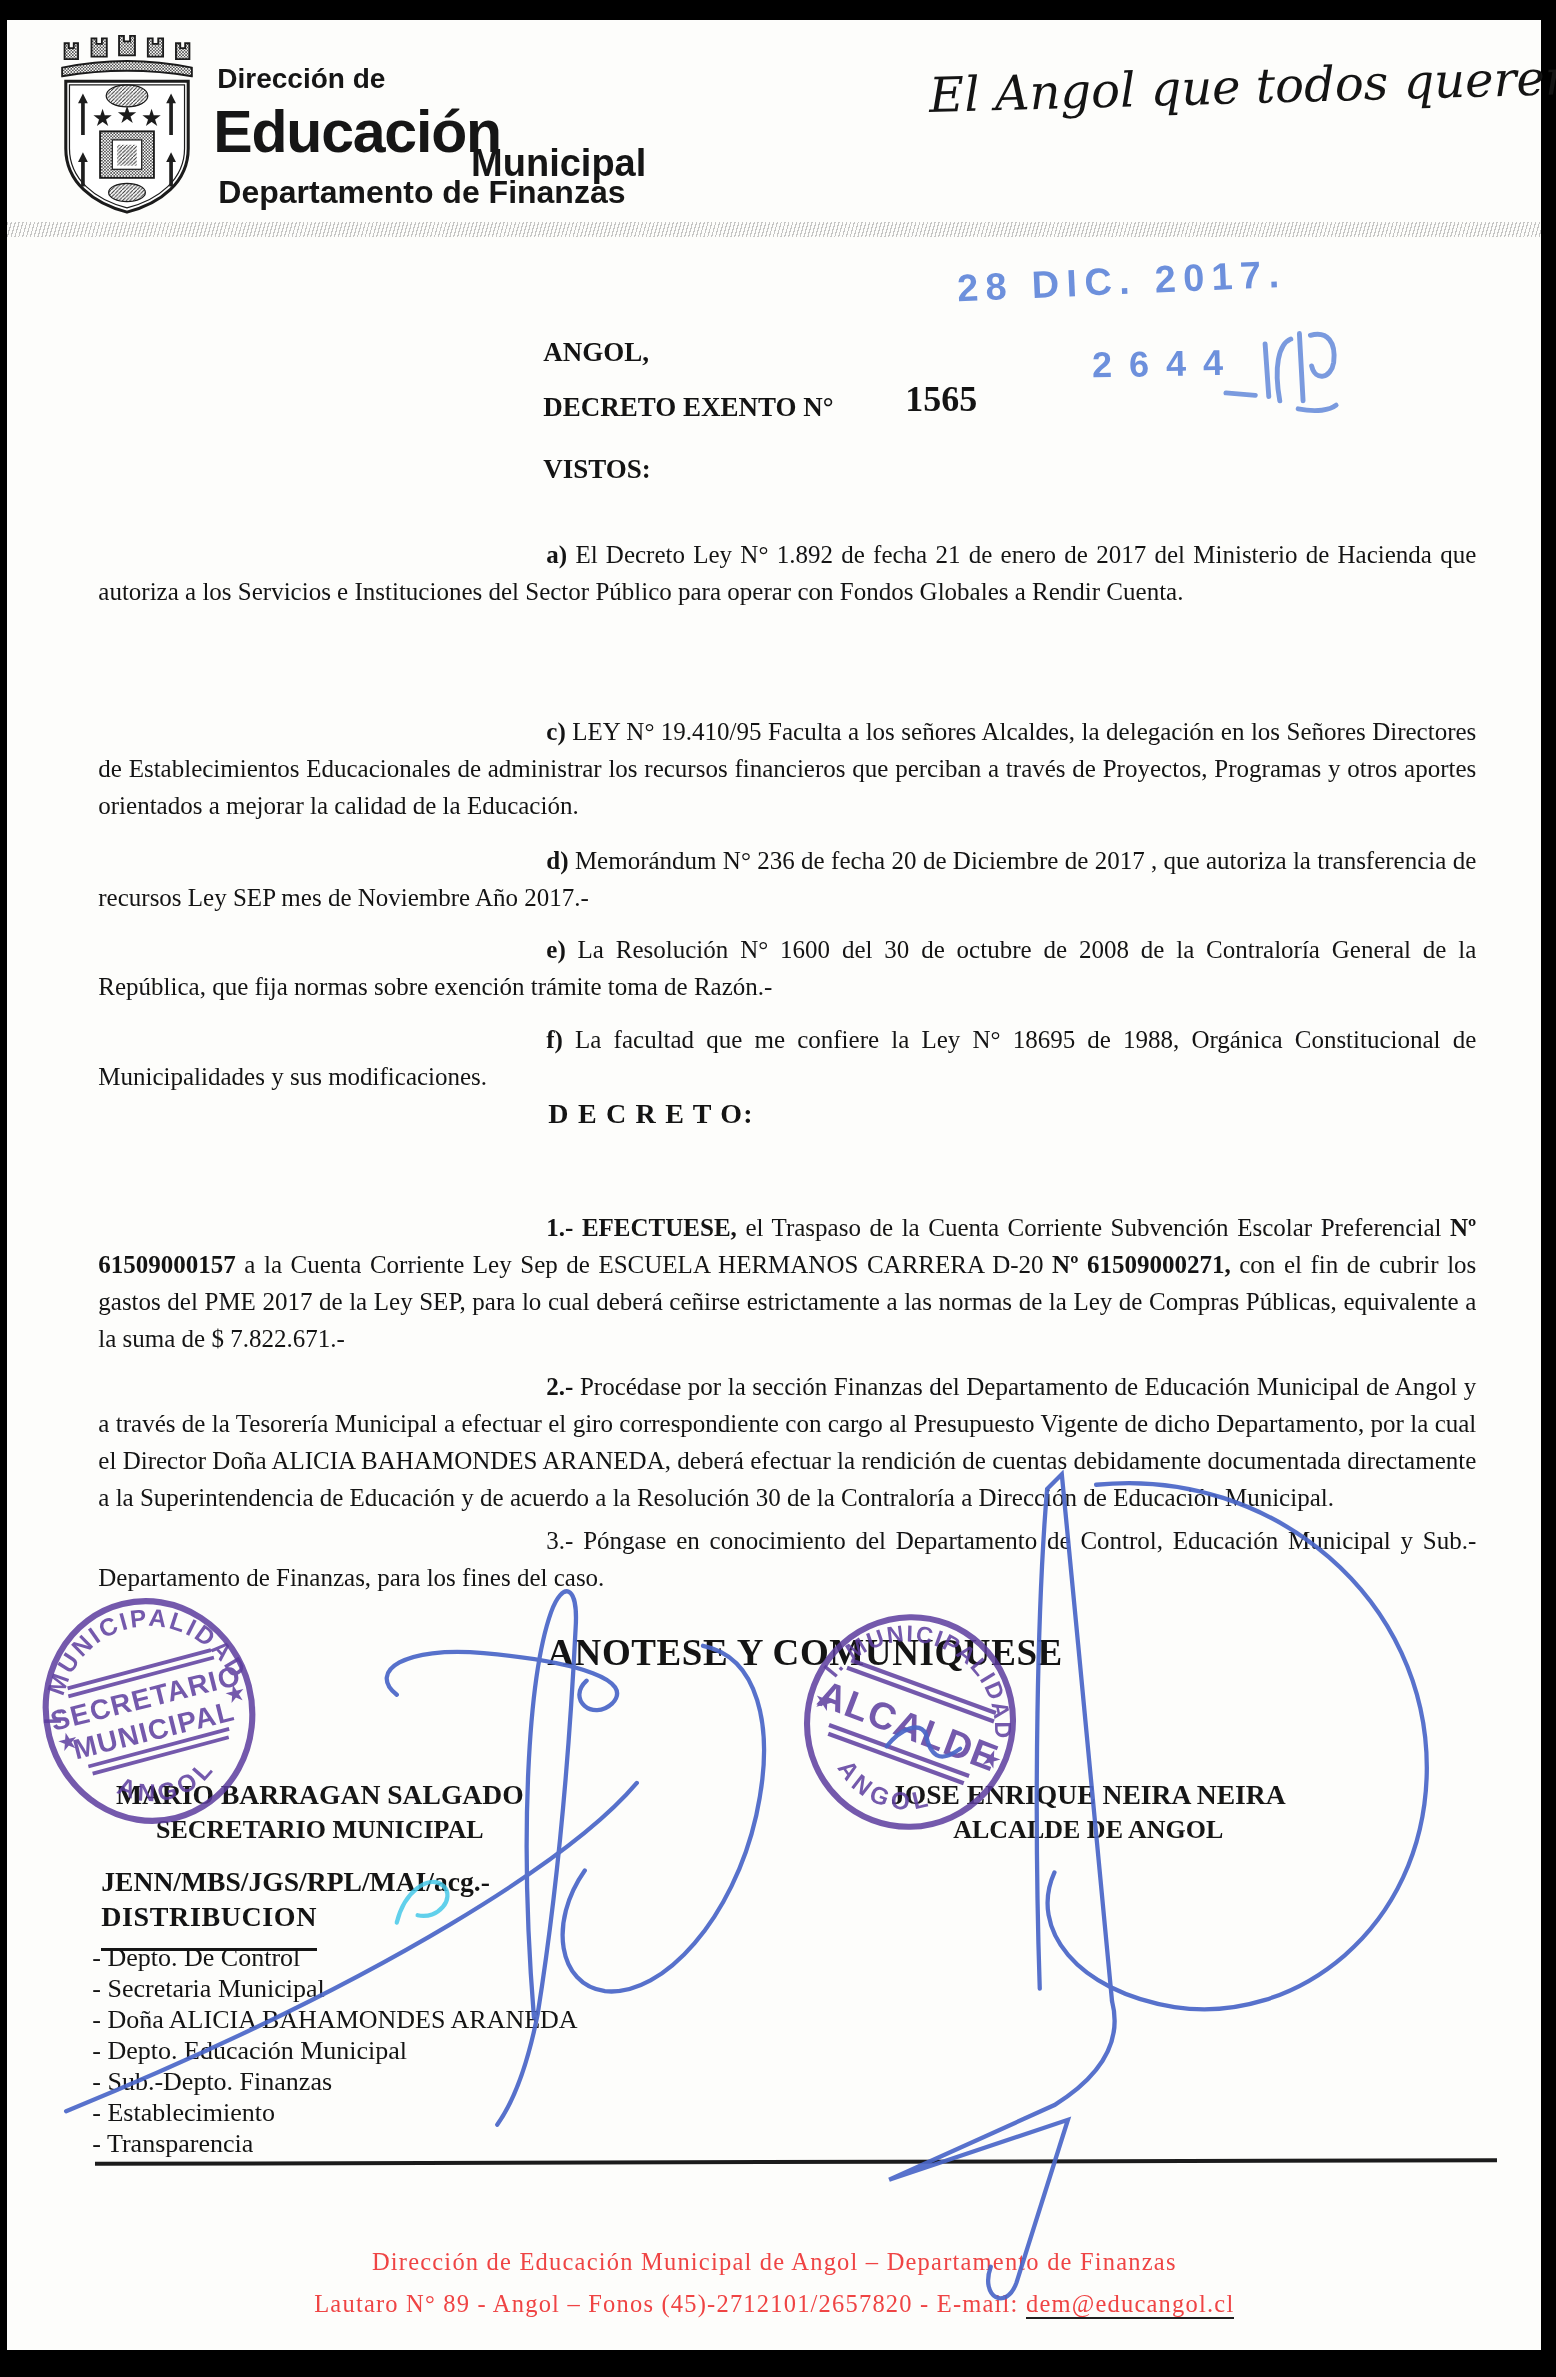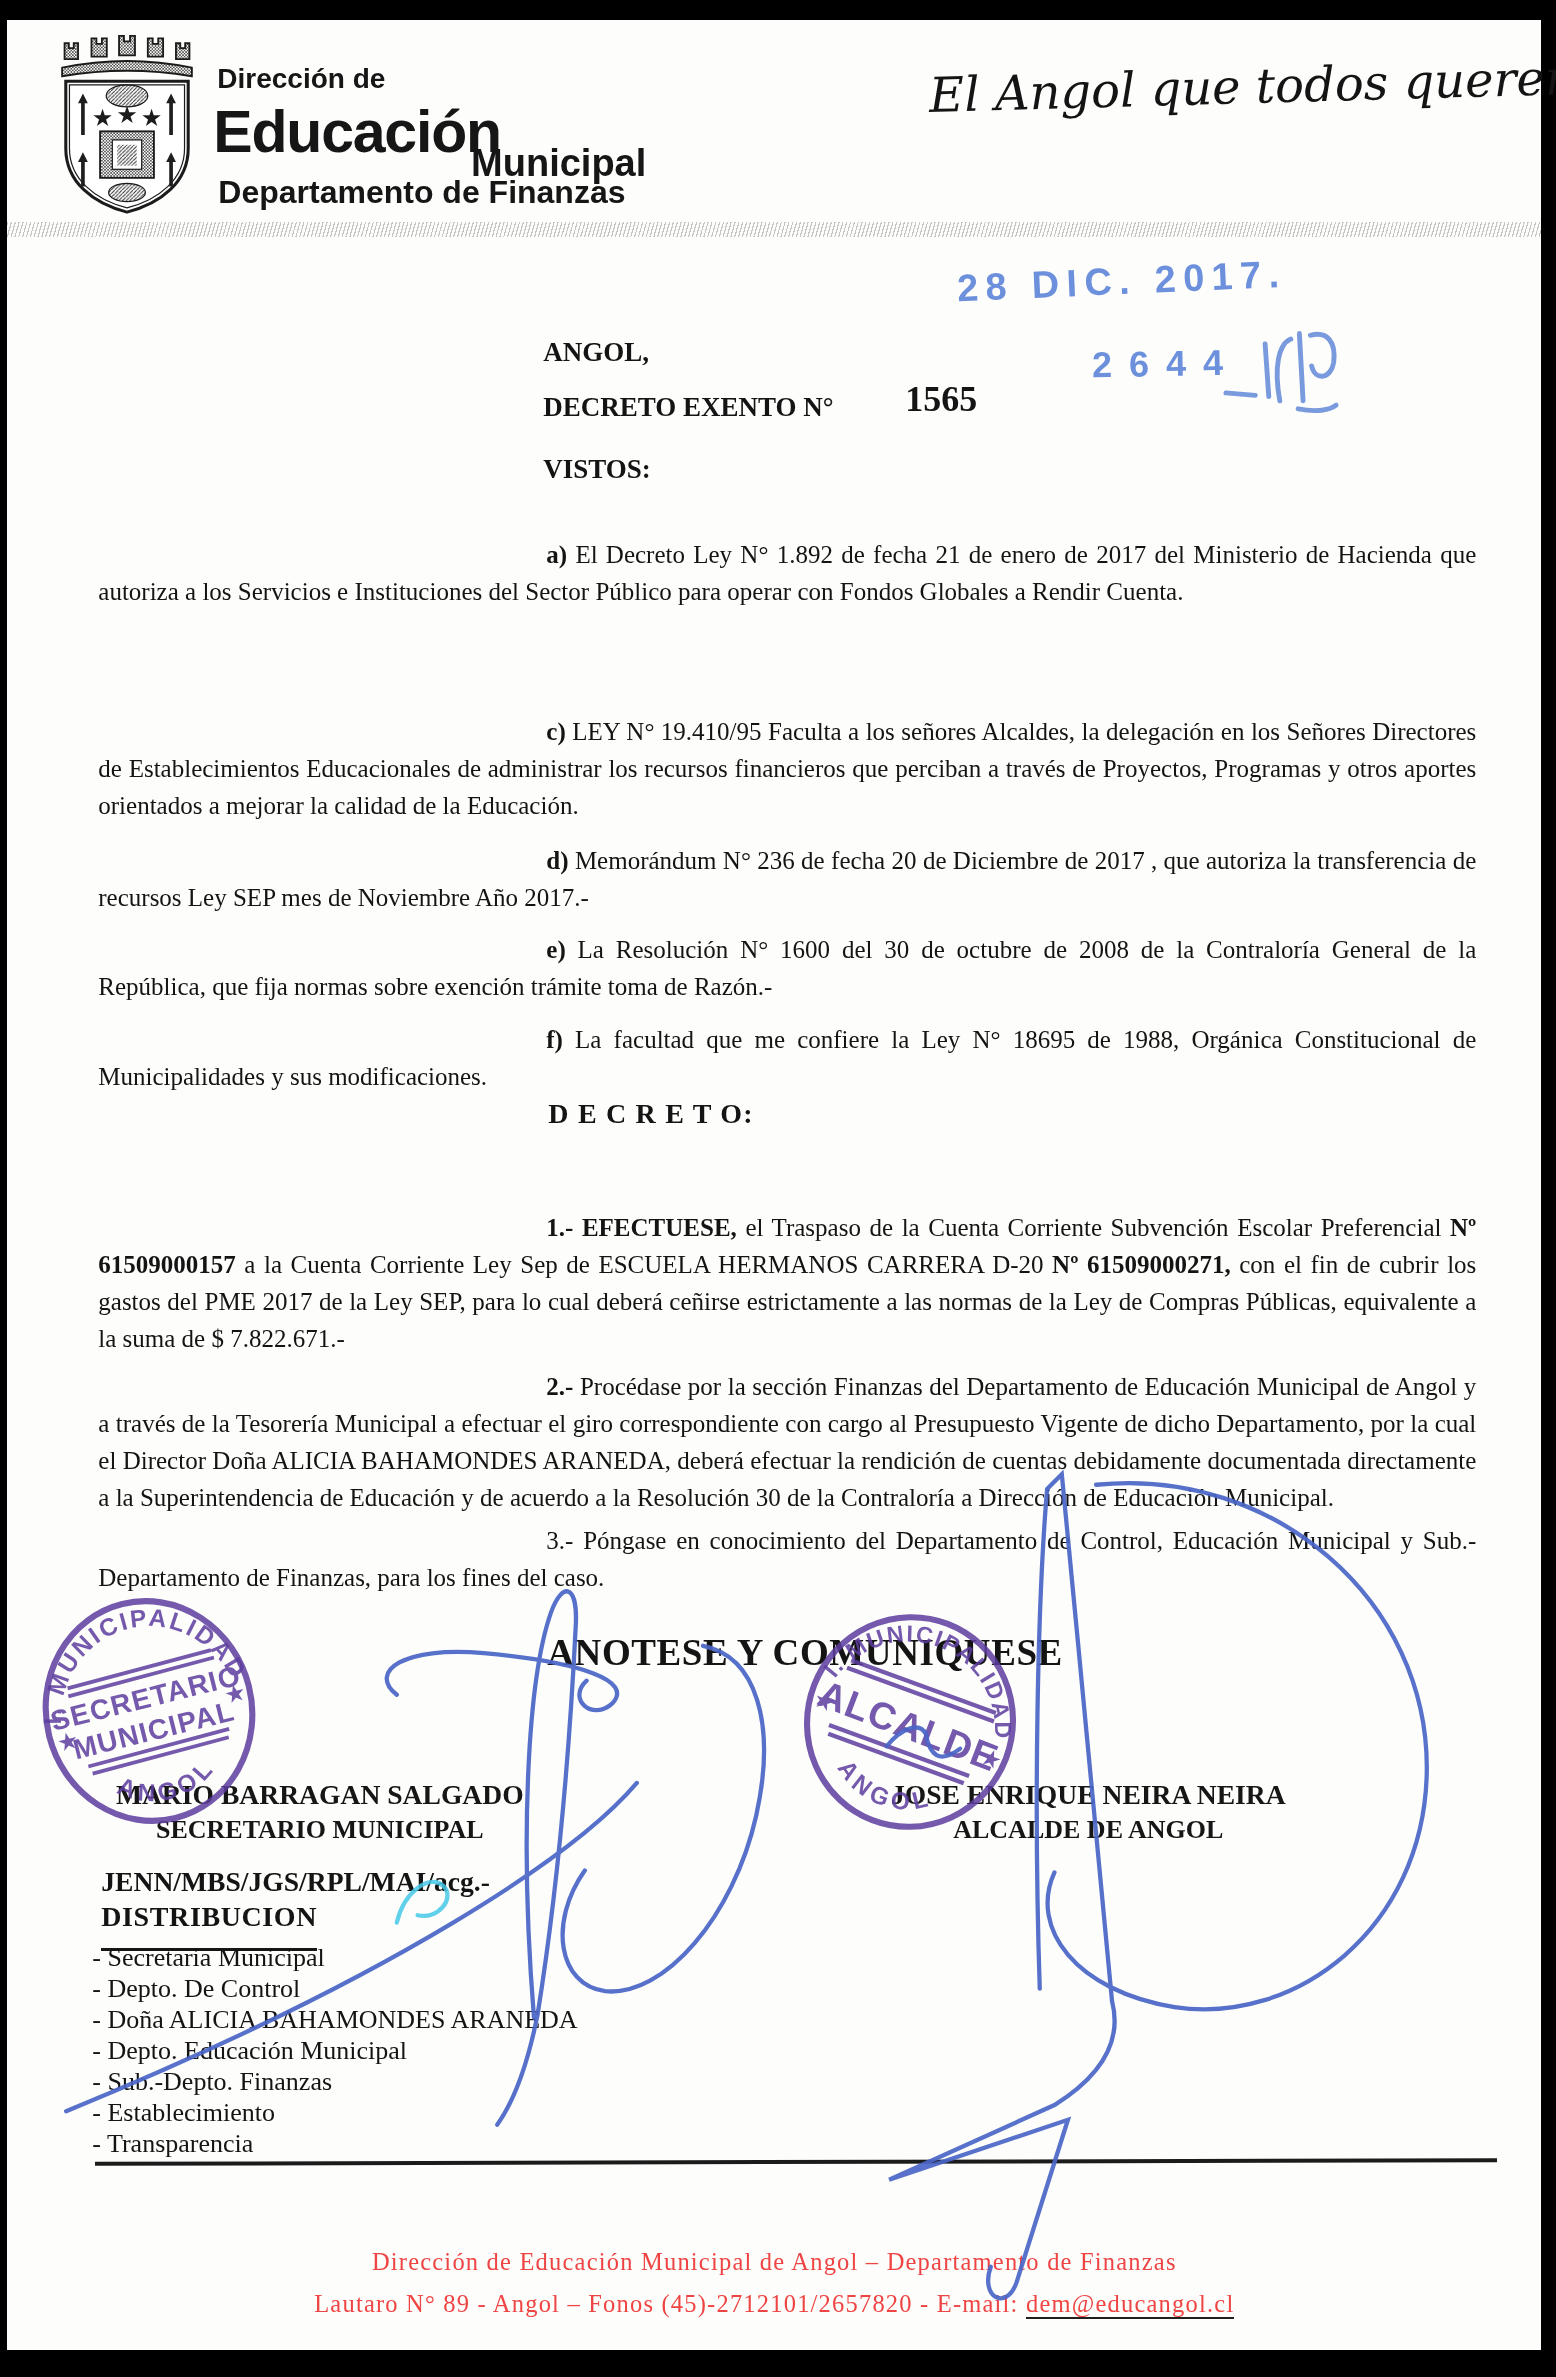--- a/index.html
+++ b/index.html
@@ -140,22 +140,22 @@
     <div class="n2">SECRETARIO MUNICIPAL</div>
   </div>
   <div class="abs nameblock nb-right">
     <div class="n1">JOSE ENRIQUE NEIRA NEIRA</div>
     <div class="n2">ALCALDE DE ANGOL</div>
   </div>
 
   <div class="abs serif initials">JENN/MBS/JGS/RPL/MAI/acg.-</div>
   <div class="abs serif dist-t">DISTRIBUCION</div>
   <div class="abs serif dist-list">
+    <div>- Depto. De Control</div>
     <div>- Secretaria Municipal</div>
-    <div>- Depto. De Control</div>
     <div>- Doña ALICIA BAHAMONDES ARANEDA</div>
     <div>- Depto. Educación Municipal</div>
     <div>- Sub.-Depto. Finanzas</div>
     <div>- Establecimiento</div>
     <div>- Transparencia</div>
   </div>
 
   <svg class="abs rstamp rs-left" viewBox="0 0 356 372">
     <defs>
       <path id="arcTopL" d="M 36,250 A 148,158 0 1 1 320,250" fill="none"></path>

